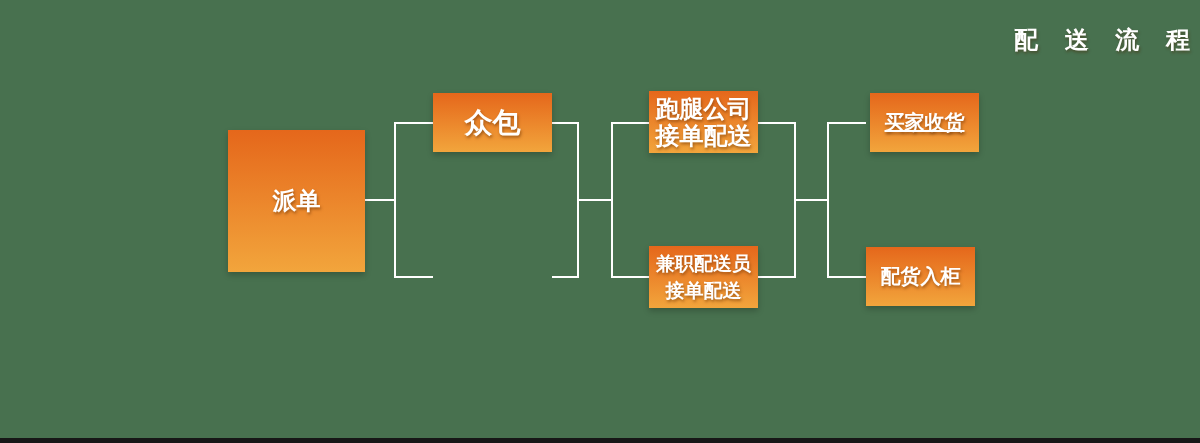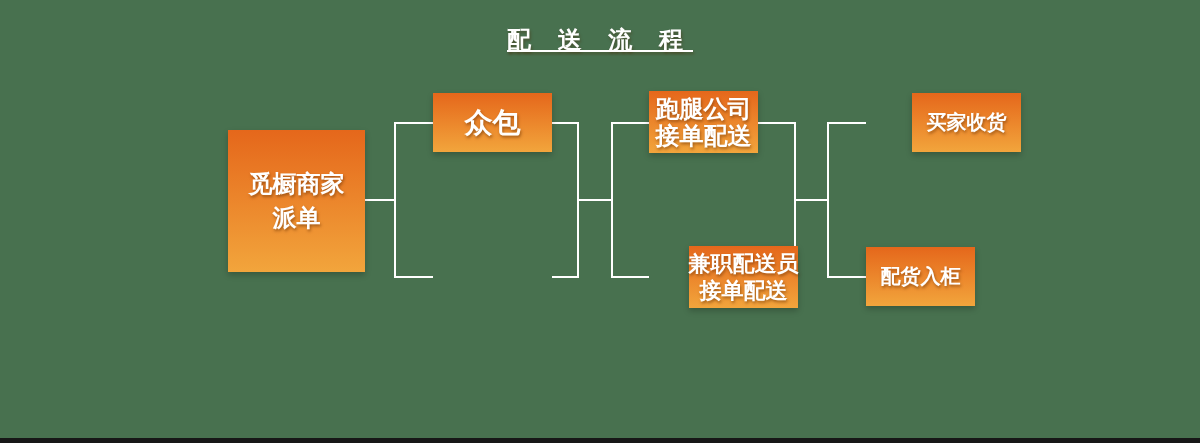--- a/index.html
+++ b/index.html
@@ -18,49 +18,48 @@
     width: 1200px;
     height: 443px;
     background: var(--background);
     overflow: hidden;
   }
   .title {
     position: absolute;
     top: 24px;
     left: 0;
     width: 100%;
-    text-align: center;
+    text-align: right;
     color: var(--text);
     font-size: 24px;
     font-weight: bold;
     letter-spacing: 10px;
     text-shadow: 1px 2px 3px rgba(70, 35, 0, 0.45);
     white-space: nowrap;
-    text-decoration: underline;
   }
   .node {
     position: absolute;
     background: linear-gradient(180deg, var(--box-gradient-top) 0%, var(--box-gradient-bottom) 100%);
     color: var(--text);
     font-weight: bold;
     display: flex;
     flex-direction: column;
     align-items: center;
     justify-content: center;
     text-align: center;
     text-shadow: 1px 2px 3px rgba(100, 45, 0, 0.55);
     box-shadow: 0 3px 6px rgba(0, 0, 0, 0.22);
   }
   .node span { display: block; white-space: nowrap; }
   .node-big   { left: 228px; top: 130px; width: 137px; height: 142px; font-size: 24px; line-height: 34px; }
   .node-crowd { left: 433px; top:  93px; width: 119px; height:  59px; font-size: 28px; }
   .node-assign{ left: 433px; top: 247px; width: 119px; height:  59px; font-size: 21px; }
   .node-errand{ left: 649px; top:  91px; width: 109px; height:  62px; font-size: 24px; line-height: 27px; }
-  .node-part  { left: 649px; top: 246px; width: 109px; height:  62px; font-size: 22px; line-height: 27px; margin-left: 40px; }
-  .node-buyer { left: 912px; top:  93px; width: 109px; height:  59px; font-size: 20px; }
+  .node-part  { left: 649px; top: 246px; width: 109px; height:  62px; font-size: 19px; line-height: 27px; }
+  .node-buyer { left: 870px; top:  93px; width: 109px; height:  59px; font-size: 20px; text-decoration: underline; }
   .node-locker{ left: 866px; top: 247px; width: 109px; height:  59px; font-size: 20px; }
   .line {
     position: absolute;
     background: var(--connector);
   }
   .bottom-bar {
     position: absolute;
     left: 0; bottom: 0;
     width: 100%; height: 5px;
     background: var(--bottom-bar);
@@ -88,21 +87,20 @@
 
   <div class="line" style="left:758px;top:122px;width:37px;height:2px"></div>
   <div class="line" style="left:758px;top:276px;width:37px;height:2px"></div>
   <div class="line" style="left:794px;top:122px;width:2px;height:156px"></div>
   <div class="line" style="left:796px;top:199px;width:33px;height:2px"></div>
   <div class="line" style="left:827px;top:122px;width:2px;height:156px"></div>
   <div class="line" style="left:829px;top:122px;width:37px;height:2px"></div>
   <div class="line" style="left:829px;top:276px;width:37px;height:2px"></div>
 
   <div class="node node-big">
-    <span>觅橱商家</span>
     <span>派单</span>
   </div>
 
   <div class="node node-crowd">
     <span>众包</span>
   </div>
 
 
   <div class="node node-errand">
     <span>跑腿公司</span>

